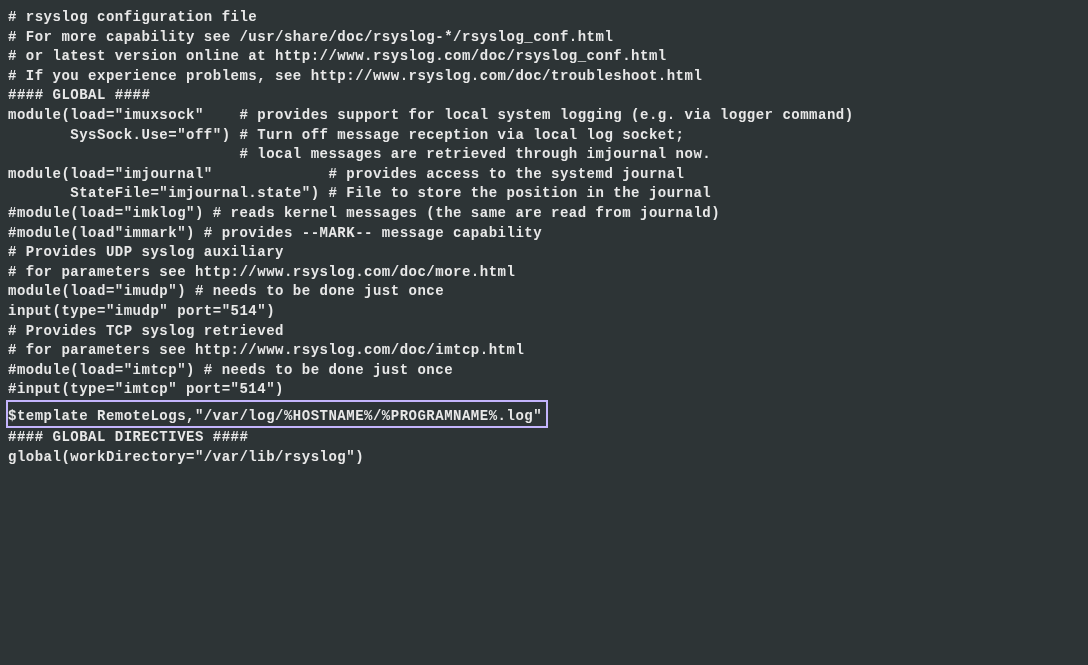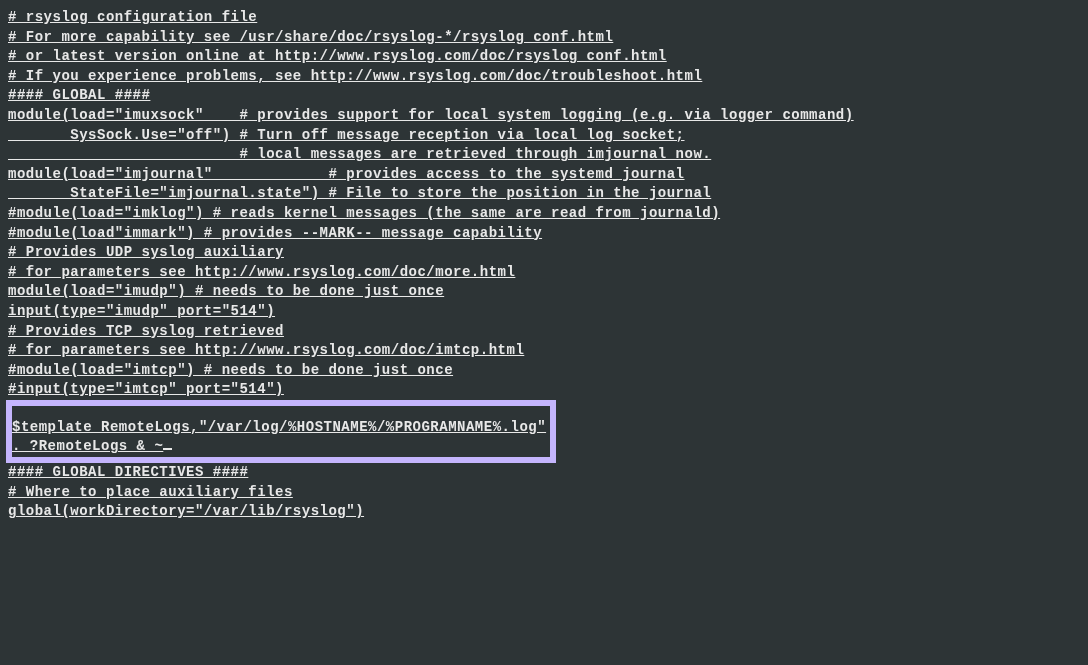--- a/index.html
+++ b/index.html
@@ -15,26 +15,25 @@
     line-height: 1.4;
     padding: 8px;
     width: 1088px;
     height: 665px;
     overflow: hidden;
     letter-spacing: 0.5px;
     font-weight: bold;
   }
   .line {
     white-space: pre;
-    text-decoration: underline;
   }
   .highlight-box {
-    border: 6px solid #c4b5fd;
+    border: 2px solid #c4b5fd;
     display: inline-block;
-    padding: 12px 4px 0 0;
+    padding: 5px 4px 0 0;
     margin-left: -2px;
   }
   .cursor {
     display: inline-block;
     width: 9px;
     height: 2px;
     background: #e8e8e8;
     vertical-align: baseline;
     position: relative;
     top: 0px;
@@ -65,20 +64,18 @@
 <div class="line">module(load="imudp") # needs to be done just once</div>
 <div class="line">input(type="imudp" port="514")</div>
 <div class="line"></div>
 <div class="line"># Provides TCP syslog retrieved</div>
 <div class="line"># for parameters see http://www.rsyslog.com/doc/imtcp.html</div>
 <div class="line">#module(load="imtcp") # needs to be done just once</div>
 <div class="line">#input(type="imtcp" port="514")</div>
 <div class="line"></div>
 <div class="highlight-box">
 <div class="line">$template RemoteLogs,"/var/log/%HOSTNAME%/%PROGRAMNAME%.log"</div>
-<div class="line"><span>. ?RemoteLogs &amp; ~</span><span class="cursor"></span></div>
 </div>
 <div class="line"></div>
 <div class="line">#### GLOBAL DIRECTIVES ####</div>
 <div class="line"></div>
-<div class="line"># Where to place auxiliary files</div>
 <div class="line">global(workDirectory="/var/lib/rsyslog")</div>
 </div>
 
 </body></html>

